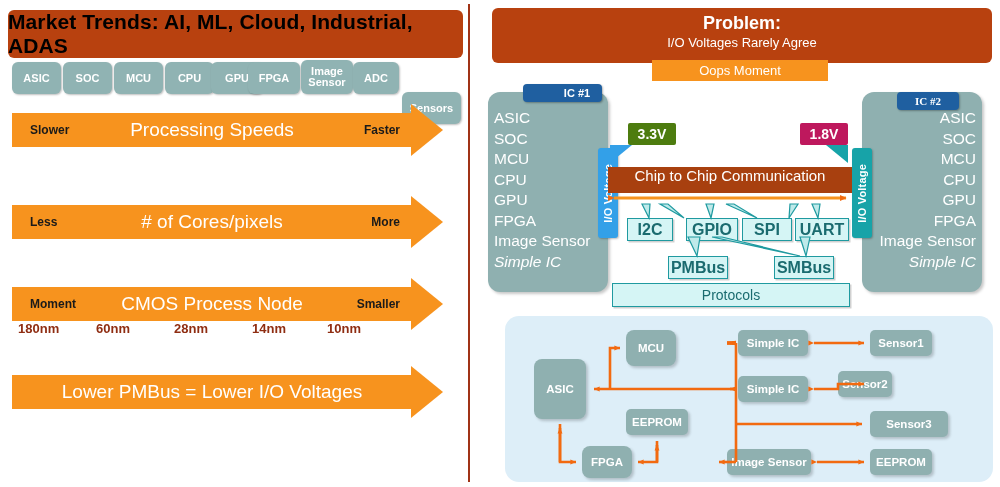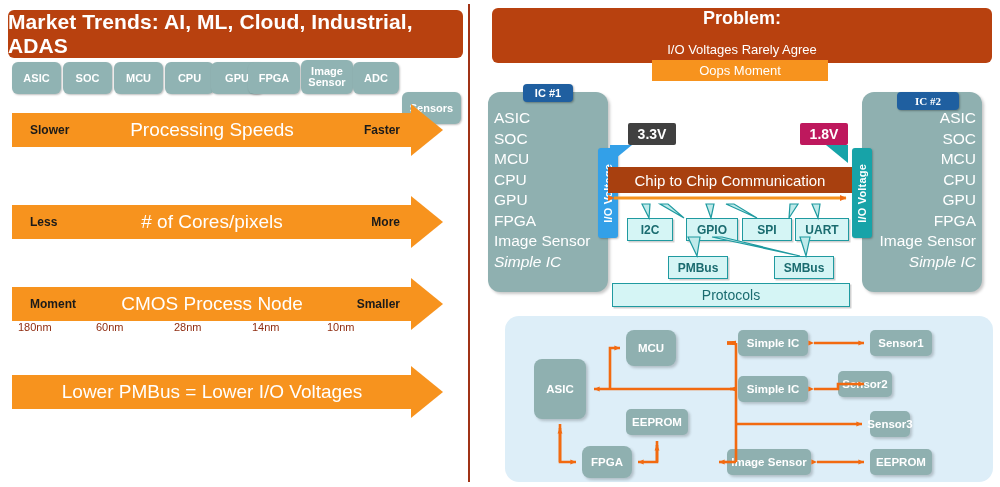--- a/index.html
+++ b/index.html
@@ -7,21 +7,21 @@
        font-family:"Liberation Sans",sans-serif;}
   .stage{position:absolute;left:0;top:0;width:1000px;height:487px;}
   .abs{position:absolute;box-sizing:border-box;}
 
   
   .divider{left:468px;top:4px;width:2px;height:478px;background:#a03316;}
 
   
   .mt-header{left:8px;top:10px;width:455px;height:48px;background:#b8410f;
     border-radius:6px;display:flex;align-items:center;justify-content:center;}
-  .mt-header span{color:#ffffff;font-size:21px;font-weight:bold;letter-spacing:.1px;}
+  .mt-header span{color:#000000;font-size:21px;font-weight:bold;letter-spacing:.1px;}
 
   
   .pillrow{left:8px;top:62px;width:460px;height:34px;}
   .pill{position:absolute;top:0;height:32px;background:#90b3b3;border-radius:6px;
      display:flex;align-items:center;justify-content:center;text-align:center;
      color:#ffffff;font-size:11px;font-weight:bold;line-height:11px;padding:0 2px;
      box-shadow:1px 1px 2px rgba(0,0,0,.25);}
   .pill.two{height:34px;top:-2px;}
 
   
@@ -31,27 +31,27 @@
      border-top:26px solid transparent;border-bottom:26px solid transparent;
      border-left:32px solid #f7931e;}
   .arrowbar .lbl-left{position:absolute;left:18px;top:0;height:34px;display:flex;
      align-items:center;color:#1a1a1a;font-size:12px;font-weight:bold;}
   .arrowbar .lbl-right{position:absolute;top:0;height:34px;display:flex;
      align-items:center;color:#1a1a1a;font-size:12px;font-weight:bold;}
   .arrowbar .lbl-mid{position:absolute;left:0;top:0;height:34px;width:100%;
      display:flex;align-items:center;justify-content:center;color:#ffffff;
      font-size:19px;}
   .nodes{position:absolute;height:18px;}
-  .node{position:absolute;top:0;color:#8f2d12;font-size:11px;font-weight:normal;}
+  .node{position:absolute;top:0;color:#8f2d12;font-size:13px;font-weight:bold;}
 
   
   .pb-header{left:492px;top:8px;width:500px;height:55px;background:#b8410f;
-    border-radius:6px;text-align:center;color:#fff;}
+    border-radius:6px;text-align:center;color:#fff;padding-top:5px;}
   .pb-title{font-size:18px;font-weight:bold;line-height:21px;}
-  .pb-sub{font-size:13px;line-height:17px;margin-top:12px;}
+  .pb-sub{font-size:13px;line-height:17px;}
   .oops{left:652px;top:60px;width:176px;height:21px;background:#f7931e;
     display:flex;align-items:center;justify-content:center;color:#fff;font-size:13px;}
 
   
   .icbox{background:#8fb0b0;border-radius:12px;box-shadow:2px 2px 3px rgba(0,0,0,.22);}
   .icbadge{position:absolute;height:18px;background:#1f5fa0;border-radius:4px;
     display:flex;align-items:center;justify-content:center;color:#fff;
     font-size:11px;font-weight:bold;box-shadow:1px 1px 2px rgba(0,0,0,.3);}
   .iclist{position:absolute;color:#ffffff;font-size:15.5px;line-height:20.5px;}
   .iclist div.it{white-space:nowrap;}
@@ -63,27 +63,27 @@
   .iovolt span{writing-mode:vertical-rl;transform:rotate(180deg);
     color:#fff;font-size:11px;font-weight:bold;letter-spacing:.2px;}
 
   
   .callout{position:absolute;height:22px;display:flex;align-items:center;
     justify-content:center;color:#ffffff;font-size:14px;font-weight:bold;
     border-radius:2px;}
   .calltail{position:absolute;width:0;height:0;}
 
   
-  .c2c{background:#a8400f;display:flex;align-items:center;justify-content:center;
+  .c2c{background:#a8400f;display:flex;justify-content:center;
        color:#fff;font-size:15px;}
 
   
   .pbox{position:absolute;background:#d5f5f5;border:1.4px solid #1f9aa0;
     display:flex;align-items:center;justify-content:center;color:#1a6b6f;
-    font-size:12px;font-weight:bold;box-shadow:1.5px 1.5px 0 rgba(0,0,0,.18);}
+    font-size:16px;font-weight:bold;box-shadow:1.5px 1.5px 0 rgba(0,0,0,.18);}
   .pbox.wide{font-size:14px;font-weight:normal;}
 
   
   .bdpanel{left:505px;top:316px;width:488px;height:166px;background:#ddeef8;
     border-radius:14px;}
   .bbox{position:absolute;background:#8fb0b0;border-radius:5px;
     display:flex;align-items:center;justify-content:center;color:#ffffff;
     font-size:11.5px;font-weight:bold;box-shadow:2px 2px 3px rgba(0,0,0,.2);}
   .bbox.big{border-radius:8px;}
 
@@ -168,21 +168,21 @@
       </div>
     </div>
 
   <div class="abs pb-header">
     <div class="pb-title">Problem:</div>
     <div class="pb-sub">I/O Voltages Rarely Agree</div>
   </div>
   <div class="abs oops">Oops Moment</div>
 
   <div class="abs icbox" style="left:488px;top:92px;width:120px;height:200px;"></div>
-  <div class="icbadge" style="left:523px;top:84px;width:50px;">IC #1</div>
+  <div class="icbadge" style="left:523px;top:84px;width:50px;padding-left:29px;">IC #1</div>
   <div class="iclist" style="left:494px;top:108px;width:116px;text-align:left;" id="ic1list">
       <div class="it">ASIC</div>
       <div class="it">SOC</div>
       <div class="it">MCU</div>
       <div class="it">CPU</div>
       <div class="it">GPU</div>
       <div class="it">FPGA</div>
       <div class="it">Image Sensor</div>
       <div class="it em">Simple IC</div>
     </div>
@@ -199,21 +199,21 @@
       <div class="it">CPU</div>
       <div class="it">GPU</div>
       <div class="it">FPGA</div>
       <div class="it">Image Sensor</div>
       <div class="it em">Simple IC</div>
     </div>
   <div class="iovolt" style="left:852px;top:148px;height:90px;background:#17a3a8;">
     <span>I/O Voltage</span>
   </div>
 
-  <div class="callout" style="left:628px;top:123px;width:48px;background:#404040;">3.3V</div>
+  <div class="callout" style="left:628px;top:123px;width:48px;background:#4d7c0f;">3.3V</div>
   <div class="calltail" style="left:610px;top:145px;
        border-left:22px solid #33a0e8;border-bottom:18px solid transparent;"></div>
 
   <div class="callout" style="left:800px;top:123px;width:48px;background:#be185d;">1.8V</div>
   <div class="calltail" style="left:826px;top:145px;
        border-right:22px solid #17a3a8;border-bottom:18px solid transparent;"></div>
 
   <div class="abs c2c" style="left:608px;top:167px;width:244px;height:26px;">
     <span>Chip to Chip Communication</span>
   </div>
@@ -234,21 +234,21 @@
   <div id="bdboxes">
       <div class="bbox big" style="left: 534px; top: 359px; width: 52px; height: 60px;">ASIC</div>
       <div class="bbox big" style="left: 626px; top: 330px; width: 50px; height: 36px;">MCU</div>
       <div class="bbox" style="left: 626px; top: 409px; width: 62px; height: 26px;">EEPROM</div>
       <div class="bbox big" style="left: 582px; top: 446px; width: 50px; height: 32px;">FPGA</div>
       <div class="bbox" style="left: 738px; top: 330px; width: 70px; height: 26px;">Simple IC</div>
       <div class="bbox" style="left: 738px; top: 376px; width: 70px; height: 26px;">Simple IC</div>
       <div class="bbox" style="left: 727px; top: 449px; width: 84px; height: 26px;">Image Sensor</div>
       <div class="bbox" style="left: 870px; top: 330px; width: 62px; height: 26px;">Sensor1</div>
       <div class="bbox" style="left: 838px; top: 371px; width: 54px; height: 26px;">Sensor2</div>
-      <div class="bbox" style="left: 870px; top: 411px; width: 40px; height: 26px;">Sensor3</div>
+      <div class="bbox" style="left: 870px; top: 411px; width: 78px; height: 26px;">Sensor3</div>
       <div class="bbox" style="left: 870px; top: 449px; width: 62px; height: 26px;">EEPROM</div>
     </div>
 
   <svg class="ov" viewBox="0 0 1000 487">
     <defs>
       <marker id="ah" markerWidth="7" markerHeight="7" refX="6" refY="3.5" orient="auto" markerUnits="userSpaceOnUse">
         <path d="M0,0.6 L6.6,3.5 L0,6.4 z" fill="#f26a10"></path>
       </marker>
       <marker id="ahs" markerWidth="6" markerHeight="6" refX="5.6" refY="3" orient="auto" markerUnits="userSpaceOnUse">
         <path d="M0,0.5 L5.6,3 L0,5.5 z" fill="#f26a10"></path>

